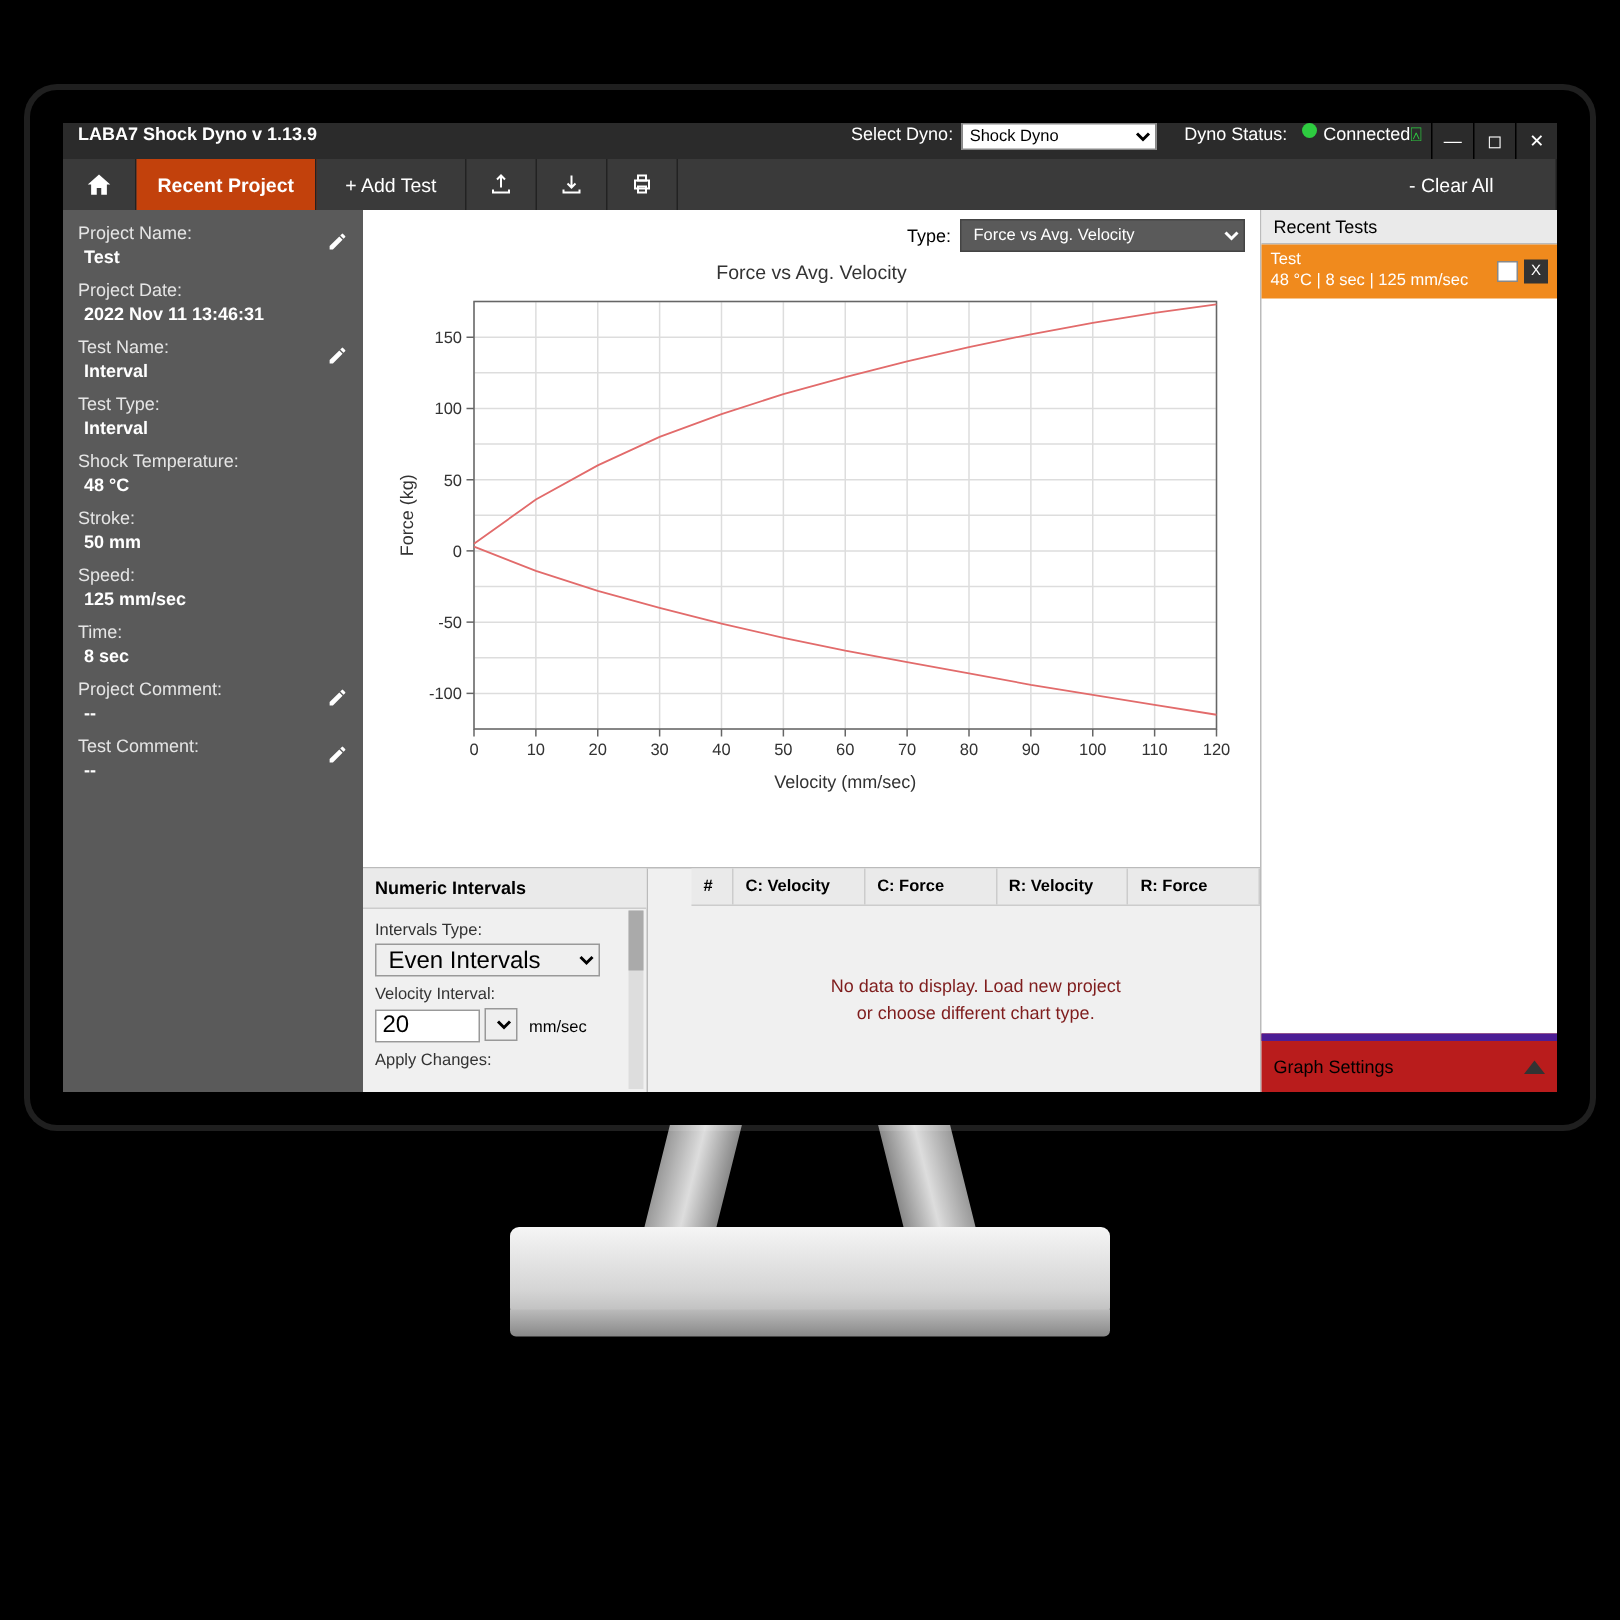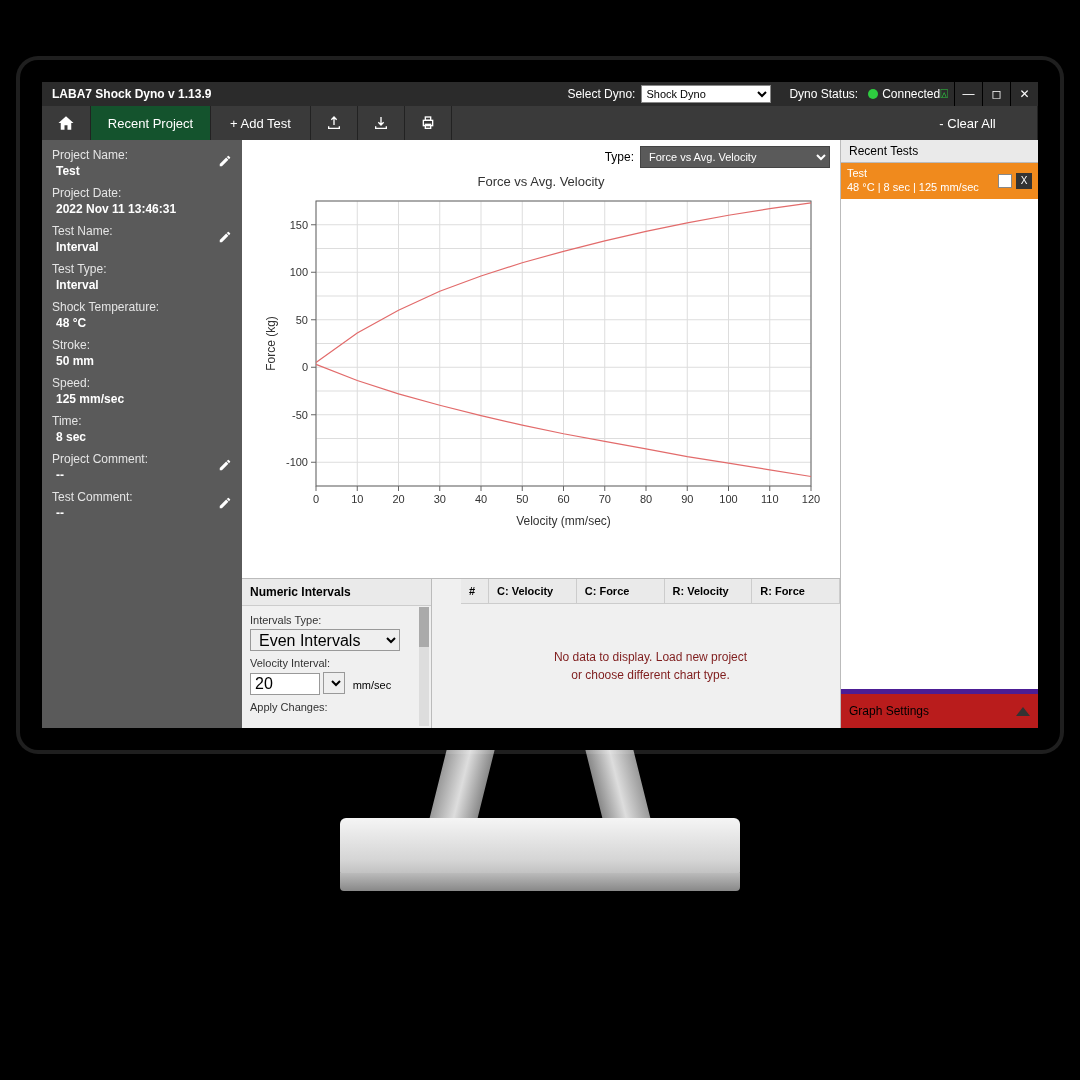--- a/index.html
+++ b/index.html
@@ -9,34 +9,34 @@
   .monitor { position: absolute; left: 20px; top: 60px; width: 1040px; height: 690px; background: #000; border-radius: 18px; padding: 22px; box-shadow: 0 0 0 4px rgba(255,255,255,0.12); }
   .screen { width: 100%; height: 100%; background: #fff; display: flex; flex-direction: column; overflow: hidden; }
   
   
   .stand-neck-l { position:absolute; left:438px; top:737px; width:48px; height:95px; background:linear-gradient(90deg,#999,#ddd,#888); transform:skewX(-14deg); border-radius:4px; }
   .stand-neck-r { position:absolute; left:594px; top:737px; width:48px; height:95px; background:linear-gradient(90deg,#888,#ddd,#999); transform:skewX(14deg); border-radius:4px; }
   .stand-base { position:absolute; left:340px; top:818px; width:400px; height:60px; background:linear-gradient(#f5f5f5,#d5d5d5 70%,#bbb); border-radius:6px; }
   .stand-base2 { position:absolute; left:340px; top:873px; width:400px; height:18px; background:linear-gradient(#bbb,#888); border-radius:0 0 4px 4px; }
   
   
-  .titlebar { height: 24px; background: #2b2b2b; color: #fff; display: flex; align-items: center; font-size: 12px; }
+  .titlebar { height: 24px; background: #2b2b2b; color: #fff; display: flex; align-items: flex-start; font-size: 12px; }
   .titlebar .title { padding-left: 10px; font-weight: 600; }
   .titlebar .spacer { flex: 1; }
   .titlebar .lbl { padding: 0 6px; font-size: 12px; }
   .titlebar select { height: 18px; width: 130px; font-size: 11px; border: 1px solid #888; background:#fff; }
   .status-dot { width: 10px; height: 10px; border-radius: 50%; background: #2ecc40; margin: 0 4px; display:inline-block; }
   .usb-ico { color:#2ecc40; font-size:13px; padding-right:6px; }
   .winbtn { width: 28px; height: 24px; display: flex; align-items: center; justify-content: center; cursor: pointer; color:#fff; font-size:12px; border-left:1px solid #000; }
   
   
   .toolbar { height: 34px; background: #3a3a3a; display: flex; align-items: stretch; }
   .tbtn { display: flex; align-items: center; justify-content: center; color: #fff; font-size: 13px; border-right: 1px solid #222; cursor: pointer; padding: 0 14px; min-width:40px; }
   .tbtn.home svg { width: 20px; height: 18px; }
-  .tbtn.orange { background: #14532d; font-weight: 400; min-width: 120px; text-align: right; }
+  .tbtn.orange { background: #c2410c; font-weight: 700; min-width: 120px; text-align: right; }
   .tbtn.ico { font-size:16px; }
   .toolbar .flex { flex: 1; background:#3a3a3a; }
   
   
   .body { flex: 1; display: flex; overflow: hidden; }
   
   
   .side { width: 200px; background: #5a5a5a; color: #fff; padding: 8px 10px; font-size: 12px; overflow:hidden; }
   .prop { margin-bottom: 8px; position:relative; }
   .prop .lab { color: #e5e5e5; font-size: 12px; }

